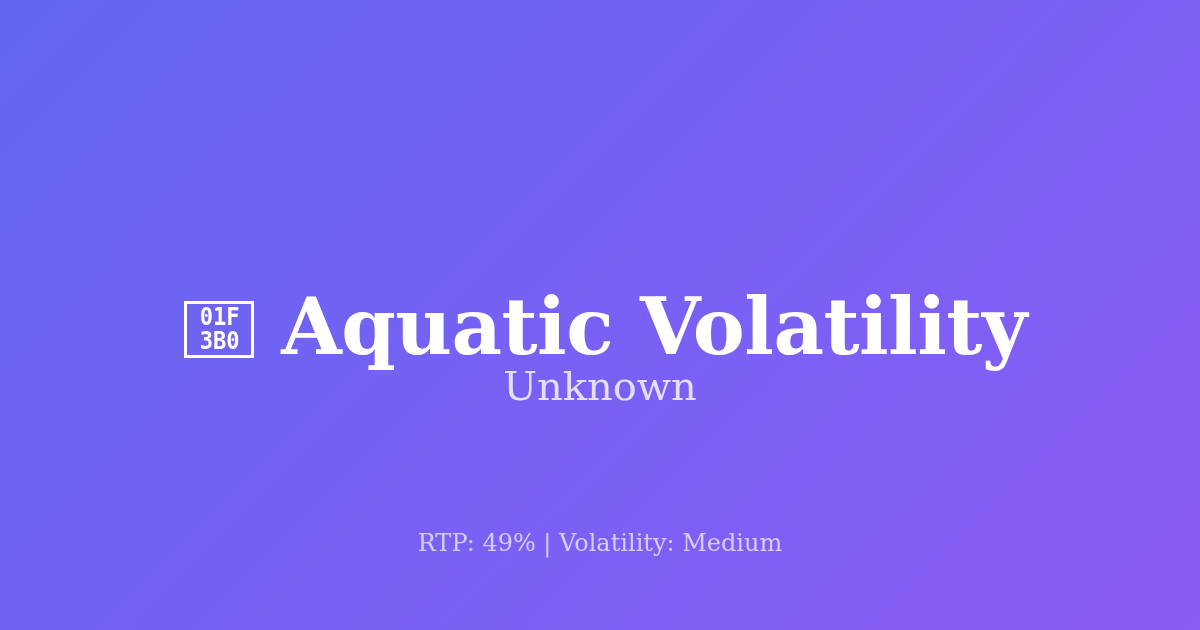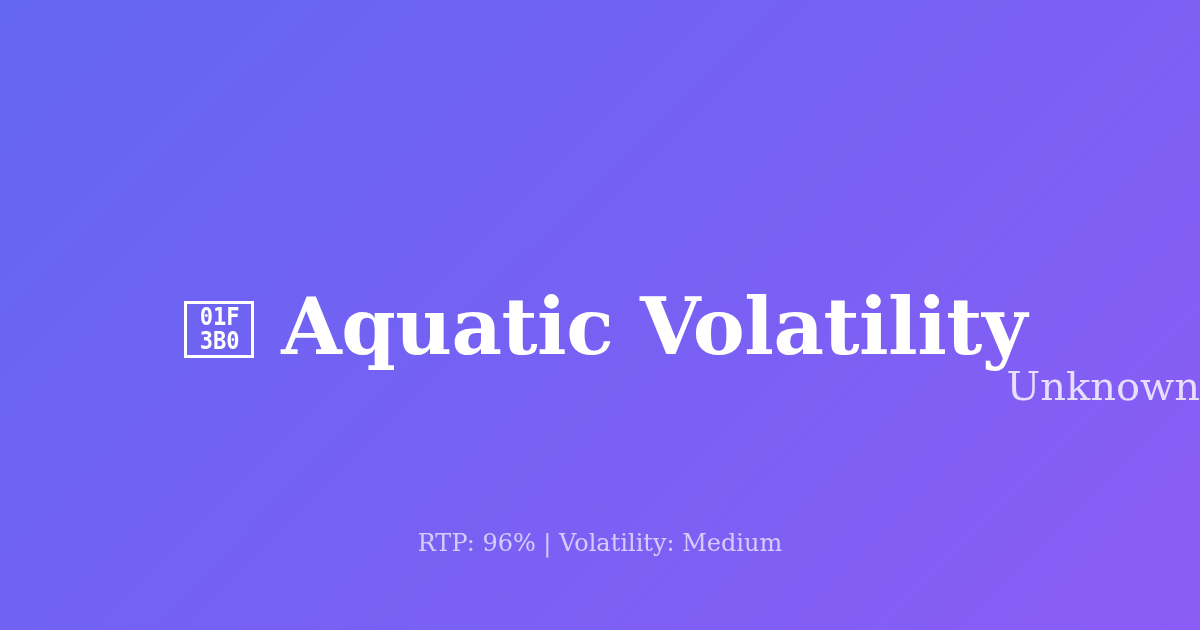--- a/index.html
+++ b/index.html
@@ -71,21 +71,21 @@
     color: #ffffff;
     letter-spacing: -0.5px;
   }
 
   
   .subtitle {
     position: absolute;
     left: 0;
     right: 0;
     top: 362px;
-    text-align: right;
+    text-align: center;
     font-family: "DejaVu Serif", "Liberation Serif", serif;
     font-weight: 400;
     font-size: 40px;
     line-height: 48px;
     color: rgba(255, 255, 255, 0.80);
   }
 
   
   .footer-meta {
     position: absolute;
@@ -111,15 +111,15 @@
       <span class="tofu-line">01F</span>
       <span class="tofu-line">3B0</span>
     </span>
 
     <h1 class="game-title">Aquatic Volatility</h1>
 
   </div>
 
   <div class="subtitle">Unknown</div>
 
-  <div class="footer-meta">RTP: 96% | Volatility: Medium</div>
+  <div class="footer-meta">RTP: 49% | Volatility: Medium</div>
 
 </div>
 
 </body></html>

